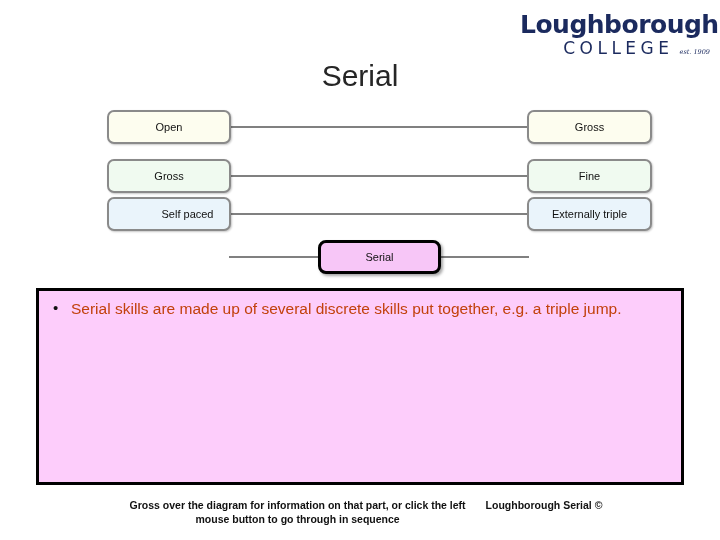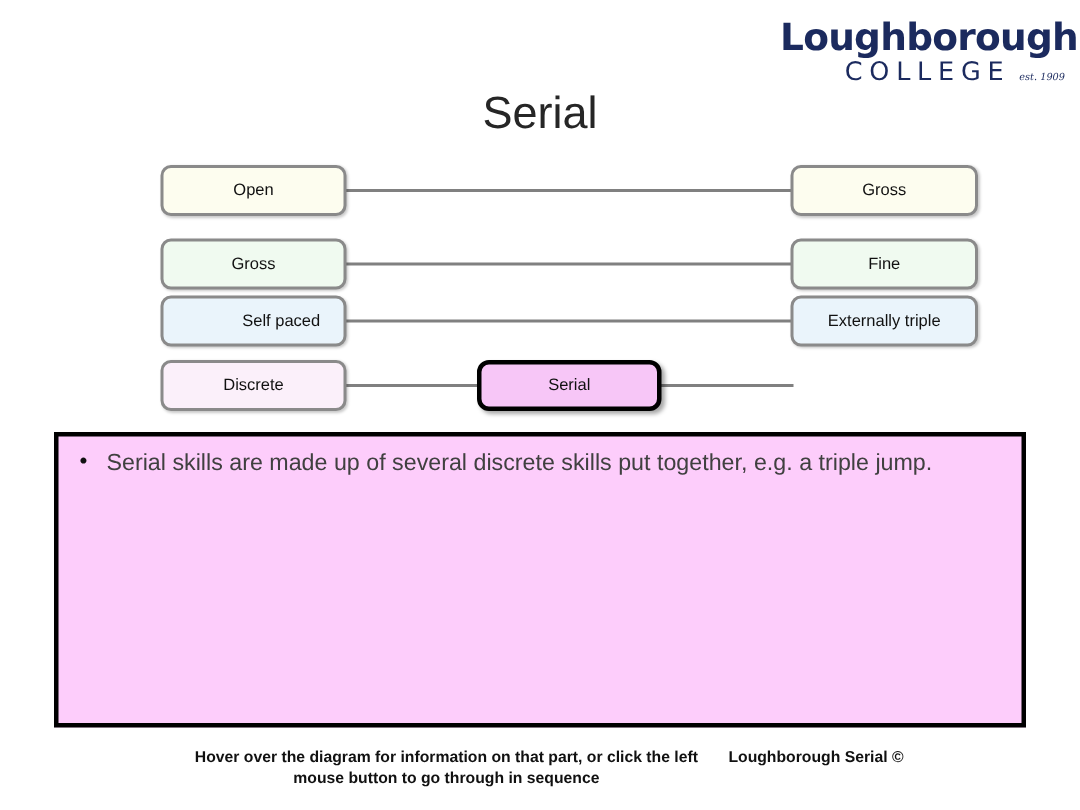--- a/index.html
+++ b/index.html
@@ -130,21 +130,21 @@
     padding: 8px 14px 8px 10px;
   }
   #content-panel ul {
     margin: 0;
     padding: 0 0 0 22px;
     list-style: none;
   }
   #content-panel li {
     position: relative;
     font-size: 15.5px;
-    color: #404040;
+    color: #c2410c;
     line-height: 1.35;
     font-family: "Liberation Sans", sans-serif;
   }
   #content-panel li::before {
     content: "\2022";
     position: absolute;
     left: -18px;
     top: -1px;
     font-size: 15px;
     color: #111111;
@@ -210,30 +210,29 @@
 
     <div class="row" style="top:197px">
       <div class="connector" style="left: 210px; width: 300px; background: rgb(128, 128, 128);"></div>
       <div class="node left" style="background: rgb(234, 244, 251); border-color: rgb(138, 138, 138); padding-left: 37px;">Self paced</div>
       <div class="node right" style="background: rgb(234, 244, 251); border-color: rgb(138, 138, 138);">Externally triple</div>
     </div>
 
     <div class="row" style="top:240px">
       <div class="connector" style="left: 210px; width: 92px; background: rgb(128, 128, 128);"></div>
       <div class="connector" style="left: 420px; width: 90px; background: rgb(128, 128, 128);"></div>
-      <div class="node left" style="background: rgb(251, 240, 250); border-color: rgb(138, 138, 138);">Discrete</div>
       <div class="node mid highlight" style="background: rgb(247, 198, 247); border-color: rgb(0, 0, 0);">Serial</div>
     </div>
 
   </div>
 
   <div id="content-panel" style="background: rgb(253, 205, 251);">
     <ul>
       <li>Serial skills are made up of several discrete skills put together, e.g. a triple jump.</li>
     </ul>
   </div>
 
   <div id="footer">
-    <div id="footer-instruction">Hover over the diagram for information on that part, or click the left mouse button to go through in sequence</div>
+    <div id="footer-instruction">Gross over the diagram for information on that part, or click the left mouse button to go through in sequence</div>
     <div id="footer-copyright">Loughborough Serial ©</div>
   </div>
 
 </div>
 
 </body></html>

